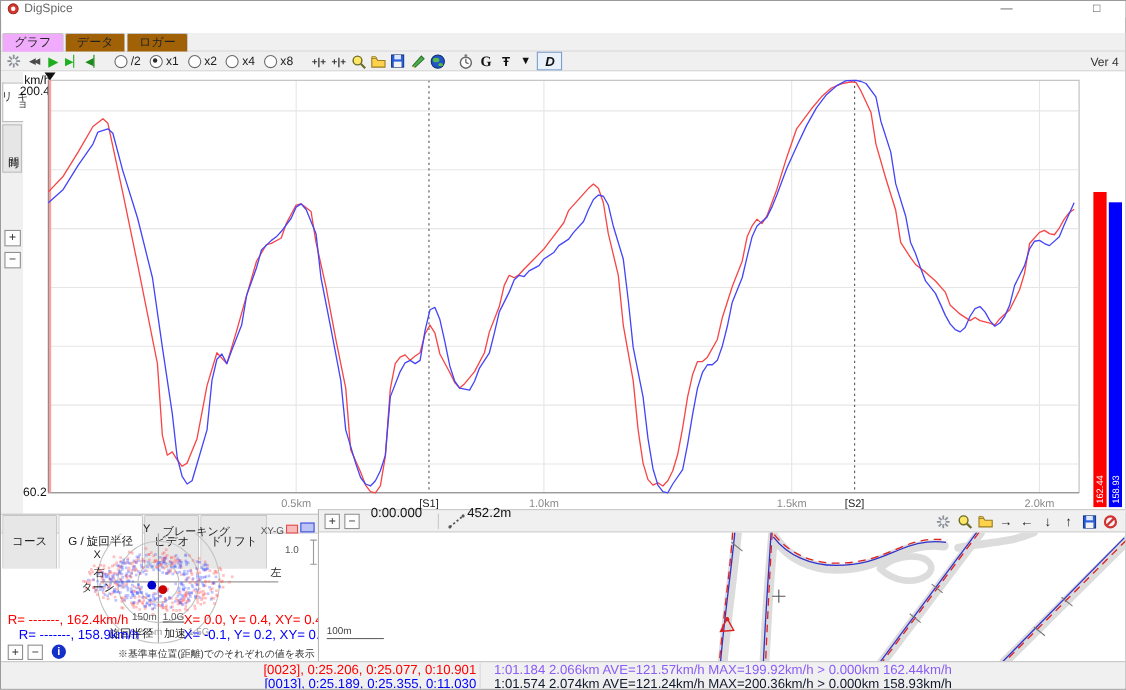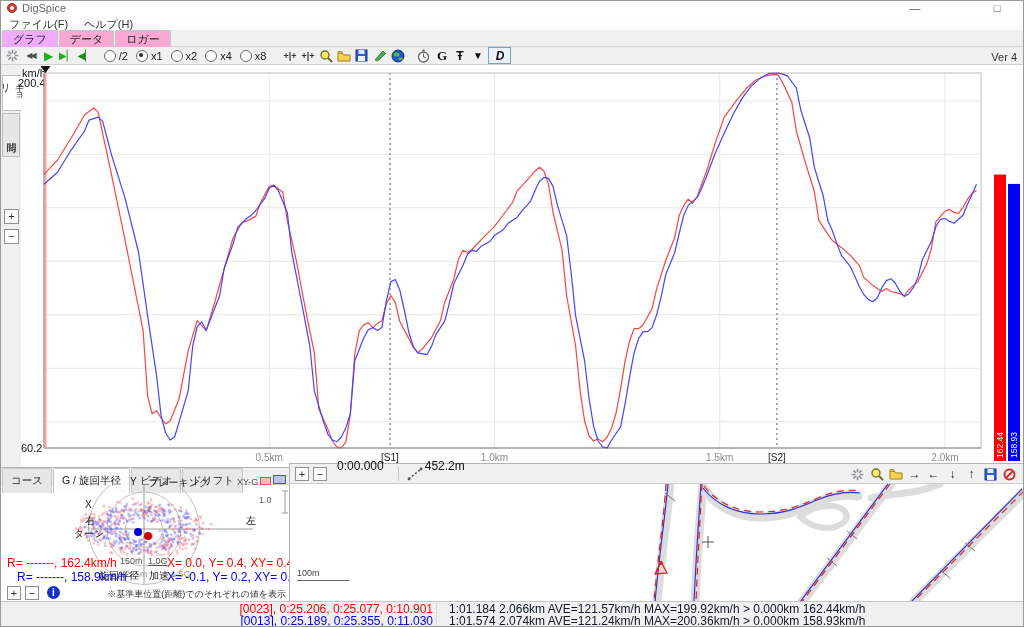--- a/index.html
+++ b/index.html
@@ -15,21 +15,21 @@
            border-radius:50%;background:#fff;}
   .apptitle{left:21px;top:1px;color:#666;font-size:11px;}
   .winbtn{top:1px;width:22px;height:13px;text-align:center;color:#555;font-size:11px;line-height:12px;}
   
   .menubar{left:0;top:15px;width:1024px;height:14px;background:#fdfdfd;}
   .menuitem{display:inline-block;padding:1px 8px 0 8px;color:#333;}
   
   .tabbar{left:0;top:29px;width:1024px;height:17px;background:#f0f0f0;
           border-bottom:1px solid #d2d2d2;box-sizing:border-box;}
   .mtab{display:inline-block;height:16px;line-height:16px;padding:0 10px;margin-left:1px;
-        border:1px solid #c6c6c6;border-bottom:none;background:#f9a8d4;border-radius:2px 2px 0 0;}
+        border:1px solid #c6c6c6;border-bottom:none;background:#a16207;border-radius:2px 2px 0 0;}
   .mtab.active{background:#f0abfc;position:relative;z-index:2;}
   
   .toolbar{left:0;top:46px;width:1024px;height:18px;background:#f0f0f0;
            border-bottom:1px solid #cfcfcf;box-sizing:border-box;
            display:flex;align-items:center;padding-left:4px;}
   .ticon{min-width:15px;height:15px;display:inline-flex;align-items:center;justify-content:center;
          margin-right:3px;font-size:11px;}
   .tsep{width:8px;}
   .radio-wrap{display:inline-flex;align-items:center;margin-right:8px;color:#222;}
   .rad{width:10px;height:10px;border:1px solid #6a6a6a;border-radius:50%;background:#fff;
@@ -45,21 +45,21 @@
         display:flex;align-items:center;justify-content:center;}
   .vtab.active{background:#fff;border-right:none;width:19px;}
   .sqbtn{width:15px;height:15px;border:1px solid #8f8f8f;background:#fdfdfd;color:#333;
          font-size:11px;line-height:13px;text-align:center;box-sizing:border-box;}
   .axlabel{color:#111;font-size:11px;}
   
   .blpanel{left:0;top:466px;width:288px;height:134px;background:#fff;
            border-top:1px solid #b5b5b5;box-sizing:border-box;}
   .bltabs{left:0;top:0;width:288px;height:17px;background:#f0f0f0;
           border-bottom:1px solid #cfcfcf;box-sizing:border-box;}
-  .bltab{display:inline-block;height:16px;line-height:15px;padding:4px 8px;margin-left:1px;
+  .bltab{display:inline-block;height:16px;line-height:15px;padding:16px 8px;margin-left:1px;
          border:1px solid #c6c6c6;border-bottom:none;background:#e7e7e7;border-radius:2px 2px 0 0;
          font-size:10.5px;}
   .bltab.active{background:#fdfdfd;}
   .glabel{position:absolute;font-size:10px;color:#222;white-space:nowrap;}
   .gsmall{font-size:9px;color:#555;}
   .gfaint{font-size:9px;color:#9a9a9a;}
   .grow{position:absolute;font-size:12px;white-space:nowrap;}
   .gnote{position:absolute;font-size:9px;color:#333;white-space:nowrap;}
   .infoicon{width:13px;height:13px;border-radius:50%;background:#1430c8;color:#fff;
             font-size:10px;font-weight:bold;text-align:center;line-height:13px;}
@@ -89,21 +89,20 @@
 
 <div class="app">
 
   <div class="abs titlebar">
     <span class="abs applogo"></span>
     <span class="abs apptitle">DigSpice</span>
     <span class="abs winbtn" style="left:903px;">—</span>
     <span class="abs winbtn" style="left:985px;">□</span>
   </div>
 
-  <div class="abs menubar" id="menubar"><span class="menuitem">ファイル(F)</span><span class="menuitem">ヘルプ(H)</span></div>
 
   <div class="abs tabbar" id="maintabs"><span class="mtab active">グラフ</span><span class="mtab">データ</span><span class="mtab">ロガー</span></div>
 
   <div class="abs toolbar" id="toolbar">
       <span class="ticon">
         <svg width="13" height="13" viewBox="0 0 13 13">
           <line x1="8.7" y1="6.5" x2="12.3" y2="6.5" stroke="#8a8f98" stroke-width="1.6"></line>
           <line x1="8.055634918610405" y1="8.055634918610405" x2="10.601219330881975" y2="10.601219330881975" stroke="#8a8f98" stroke-width="1.6"></line>
           <line x1="6.5" y1="8.7" x2="6.5" y2="12.3" stroke="#8a8f98" stroke-width="1.6"></line>
           <line x1="4.944365081389595" y1="8.055634918610405" x2="2.3987806691180245" y2="10.601219330881975" stroke="#8a8f98" stroke-width="1.6"></line>
@@ -974,18 +973,18 @@
     <span class="mapscale">100m</span>
     <span class="mapscaleline"></span>
   </div>
 
   <div class="abs statusbar">
     <div class="statleft" id="statleft">
         <div class="srow" style="color: rgb(255, 0, 0);">[0023], 0:25.206, 0:25.077, 0:10.901</div>
         <div class="srow" style="color: rgb(0, 0, 255);">[0013], 0:25.189, 0:25.355, 0:11.030</div>
       </div>
     <div class="statright" id="statright">
-        <div class="srow" style="color: #0f172a;">1:01.184 2.066km AVE=121.57km/h MAX=199.92km/h &gt; 0.000km 162.44km/h</div>
+        <div class="srow" style="color: #8b5cf6;">1:01.184 2.066km AVE=121.57km/h MAX=199.92km/h &gt; 0.000km 162.44km/h</div>
         <div class="srow" style="color: #0f172a;">1:01.574 2.074km AVE=121.24km/h MAX=200.36km/h &gt; 0.000km 158.93km/h</div>
       </div>
   </div>
 
 </div>
 
 </body></html>

